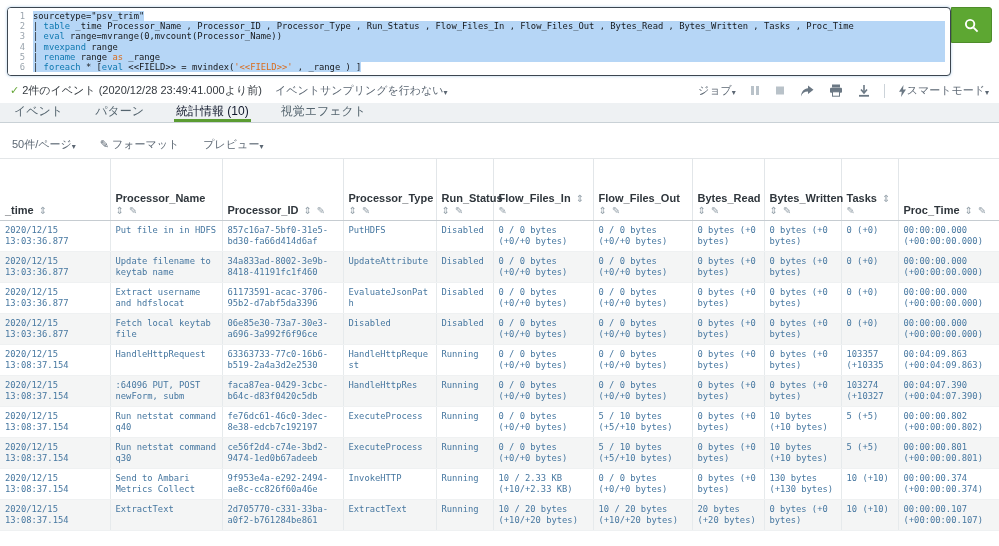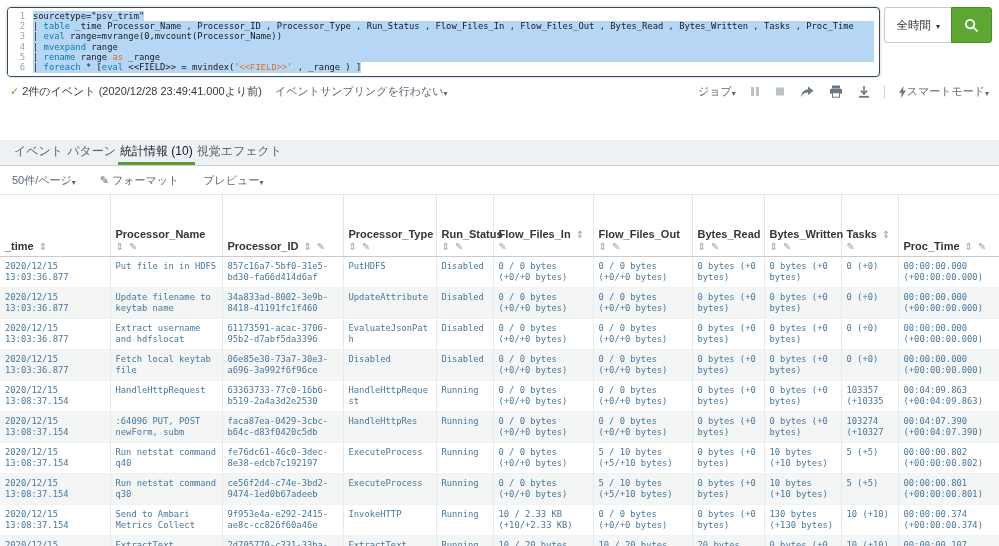--- a/index.html
+++ b/index.html
@@ -13,21 +13,21 @@
     font-family:"DejaVu Sans Mono",monospace; font-size:8.8px; line-height:10.2px; }
   .gutter { width:22px; padding:3px 5px 3px 0; text-align:right; color:#9aa4ad; background:#fff; }
   .query { flex:1; padding:3px 5px 3px 3px; white-space:pre; overflow:hidden; }
   .qline { display:flex; }
   .qcontent { white-space:pre; background:var(--sel); }
   .qline .qfill { flex:0; }
   .qline.full .qfill { flex:1; background:var(--sel); }
   .plain { color:#17191c; }
   .cmd { color:#0e78b0; }
   .kw { color:#d96c1d; }
-  .str { color:#d96c1d;font-family:Liberation Mono, monospace; }
+  .str { color:#d96c1d; }
 
   .time-picker { height:36px; display:flex; align-items:center; gap:5px; padding:0 11px;
     background:#fff; border:1px solid #c3cbd1; border-right:none; border-radius:3px 0 0 3px;
     font-size:11.5px; color:#333; margin-left:4px; cursor:pointer; }
   .search-btn { height:36px; width:41px; display:flex; align-items:center; justify-content:center;
     background:#5da732; border:1px solid #4e8c2a; border-radius:0 3px 3px 0; cursor:pointer; }
 
   .caret::after { content:"▾"; font-size:8px; color:inherit; }
 
   
@@ -35,27 +35,27 @@
     padding:7px 10px 5px 10px; font-size:11px; color:#3c444d; }
   .status-left, .status-right { display:flex; align-items:center; gap:13px; }
   .checkmark::before { content:"✓"; color:#65a637; font-weight:bold; margin-right:3px; }
   .events-summary { color:#33393f; }
   .link-btn { color:#5c6773; display:flex; align-items:center; cursor:pointer; background:none; border:none; font-size:11px; font-family:inherit; }
   .icon-btn { background:none; border:none; cursor:pointer; display:flex; align-items:center; padding:1px; }
   .vsep { width:1px; height:14px; background:#ccd3d9; }
 
   
   .tabs-row { background:#eef1f3; border-bottom:1px solid #c9d1d6; padding:0 12px;
-    display:flex; font-size:12px; height:26px;margin-top:36px; }
+    display:flex; gap:28px; font-size:12px; height:20px; }
   .tab { display:flex; align-items:center; padding:0 2px; color:#55656f; cursor:pointer; border-bottom:3px solid transparent; }
   .tab.active { color:#0f172a; border-bottom-color:#5b9c32; }
 
   
   .results-toolbar { display:flex; align-items:flex-end; gap:24px; padding:7px 12px 6px 12px;
-    font-size:11px; color:#5c6773; }
+    font-size:11px; color:#5c6773;margin-top:7px; }
   .pencil-glyph::before { content:"✎"; margin-right:3px; color:#5c6773; }
 
   
   table { width:999px; border-collapse:collapse; table-layout:fixed; border-top:1px solid #e3e6e8; }
   th { font-size:11px; font-weight:bold; color:#2f363c; vertical-align:bottom; text-align:left;
     padding:4px 5px; border-right:1px solid #e2e6e9; border-bottom:1px solid #c6ccd1;
     height:62px; background:#fff; cursor:pointer; }
   .th-flex { display:flex; flex-wrap:wrap; align-items:flex-end; column-gap:5px; row-gap:1px; }
   .sort { color:#97a3ac; font-size:10px; font-weight:normal; }
   .pencil { color:#97a3ac; font-size:10px; font-weight:normal; }
@@ -73,24 +73,20 @@
     <div class="gutter">
         <div>1</div>
         <div>2</div>
         <div>3</div>
         <div>4</div>
         <div>5</div>
         <div>6</div>
       </div>
     <div class="query"><div class="qline"><span class="qcontent"><span class="plain">sourcetype="psv_trim"</span></span><span class="qfill"></span></div><div class="qline full"><span class="qcontent"><span class="plain">| </span><span class="cmd">table</span><span class="plain"> _time Processor_Name , Processor_ID , Processor_Type , Run_Status , Flow_Files_In , Flow_Files_Out , Bytes_Read , Bytes_Written , Tasks , Proc_Time</span></span><span class="qfill"></span></div><div class="qline full"><span class="qcontent"><span class="plain">| </span><span class="cmd">eval</span><span class="plain"> range=mvrange(0,mvcount(Processor_Name))</span></span><span class="qfill"></span></div><div class="qline full"><span class="qcontent"><span class="plain">| </span><span class="cmd">mvexpand</span><span class="plain"> range</span></span><span class="qfill"></span></div><div class="qline full"><span class="qcontent"><span class="plain">| </span><span class="cmd">rename</span><span class="plain"> range </span><span class="kw">as</span><span class="plain"> _range</span></span><span class="qfill"></span></div><div class="qline"><span class="qcontent"><span class="plain">| </span><span class="cmd">foreach</span><span class="plain"> * [</span><span class="cmd">eval</span><span class="plain"> &lt;&lt;FIELD&gt;&gt; = mvindex(</span><span class="str">'&lt;&lt;FIELD&gt;&gt;'</span><span class="plain"> , _range ) ]</span></span><span class="qfill"></span></div></div>
   </div>
-  <button class="time-picker">
-    <span>全時間</span>
-    <span class="caret"></span>
-  </button>
   <button class="search-btn">
     <span style="display:flex">
       <svg width="15" height="15" viewBox="0 0 16 16">
           <circle cx="6.5" cy="6.5" r="4.5" fill="none" stroke="#fff" stroke-width="2"></circle>
           <line x1="10.2" y1="10.2" x2="14.5" y2="14.5" stroke="#fff" stroke-width="2"></line>
         </svg>
     </span>
   </button>
 </div>
 
@@ -558,21 +554,21 @@
         </td>
       </tr>
       <tr>
         <td>
           <div class="cw">2020/12/15 13:08:37.154</div>
         </td>
         <td>
           <div class="cw">Send to Ambari Metrics Collect</div>
         </td>
         <td>
-          <div class="cw">9f953e4a-e292-2415-ae8c-cc826f60a46e</div>
+          <div class="cw">9f953e4a-e292-2494-ae8c-cc826f60a46e</div>
         </td>
         <td>
           <div class="cw">InvokeHTTP</div>
         </td>
         <td>
           <div class="cw">Running</div>
         </td>
         <td>
           <div class="cw">10 / 2.33 KB (+10/+2.33 KB)</div>
         </td>

